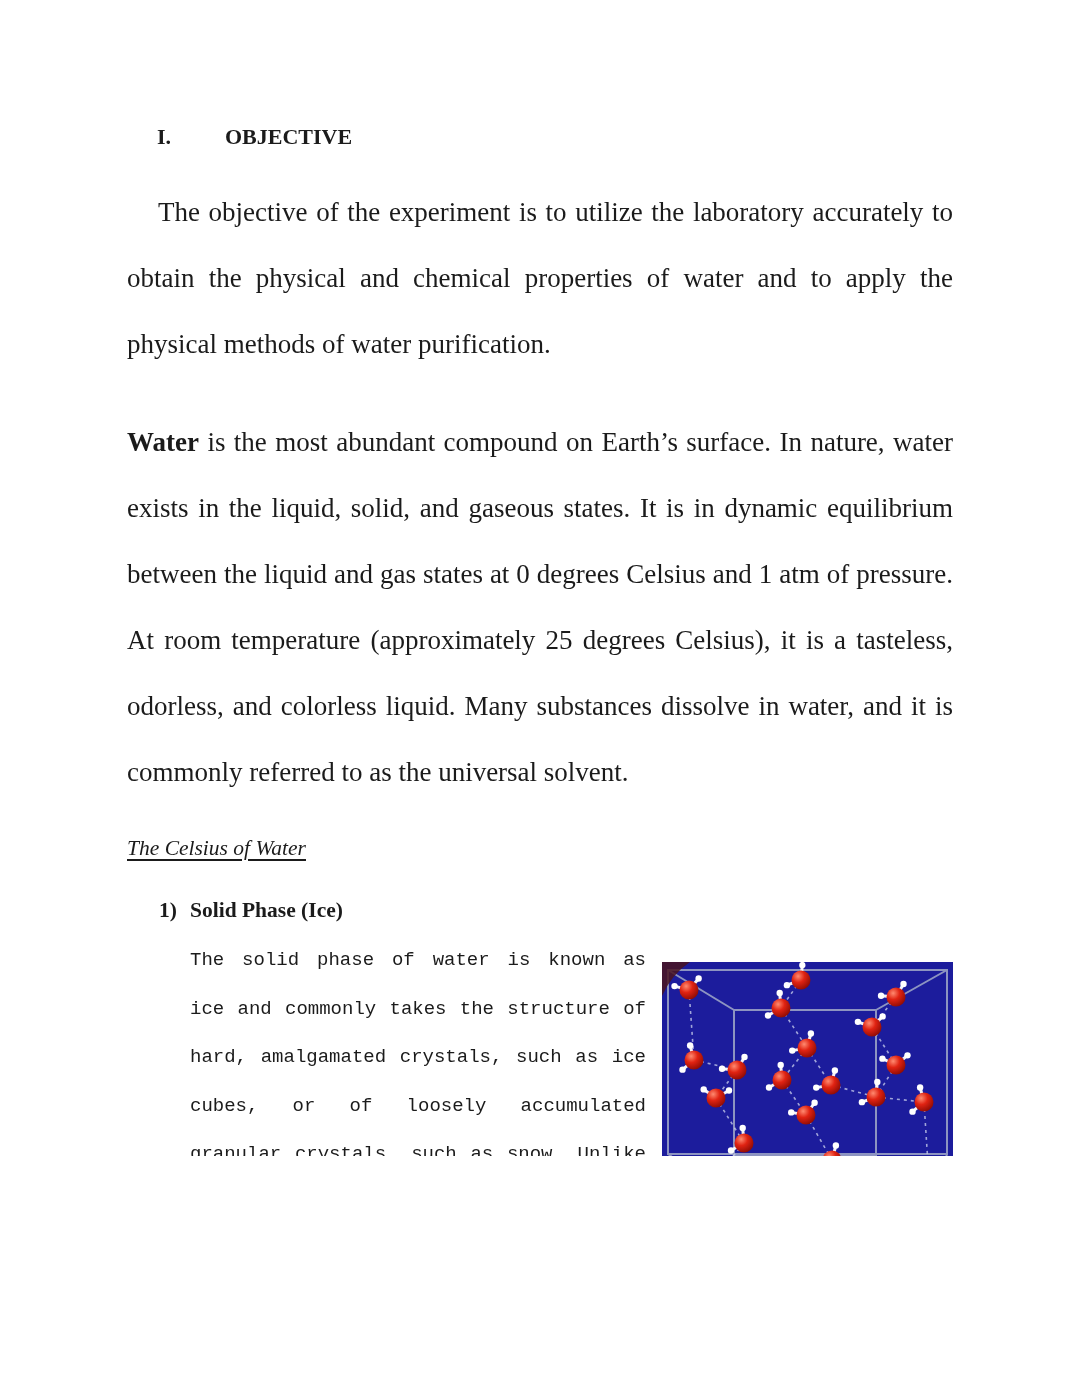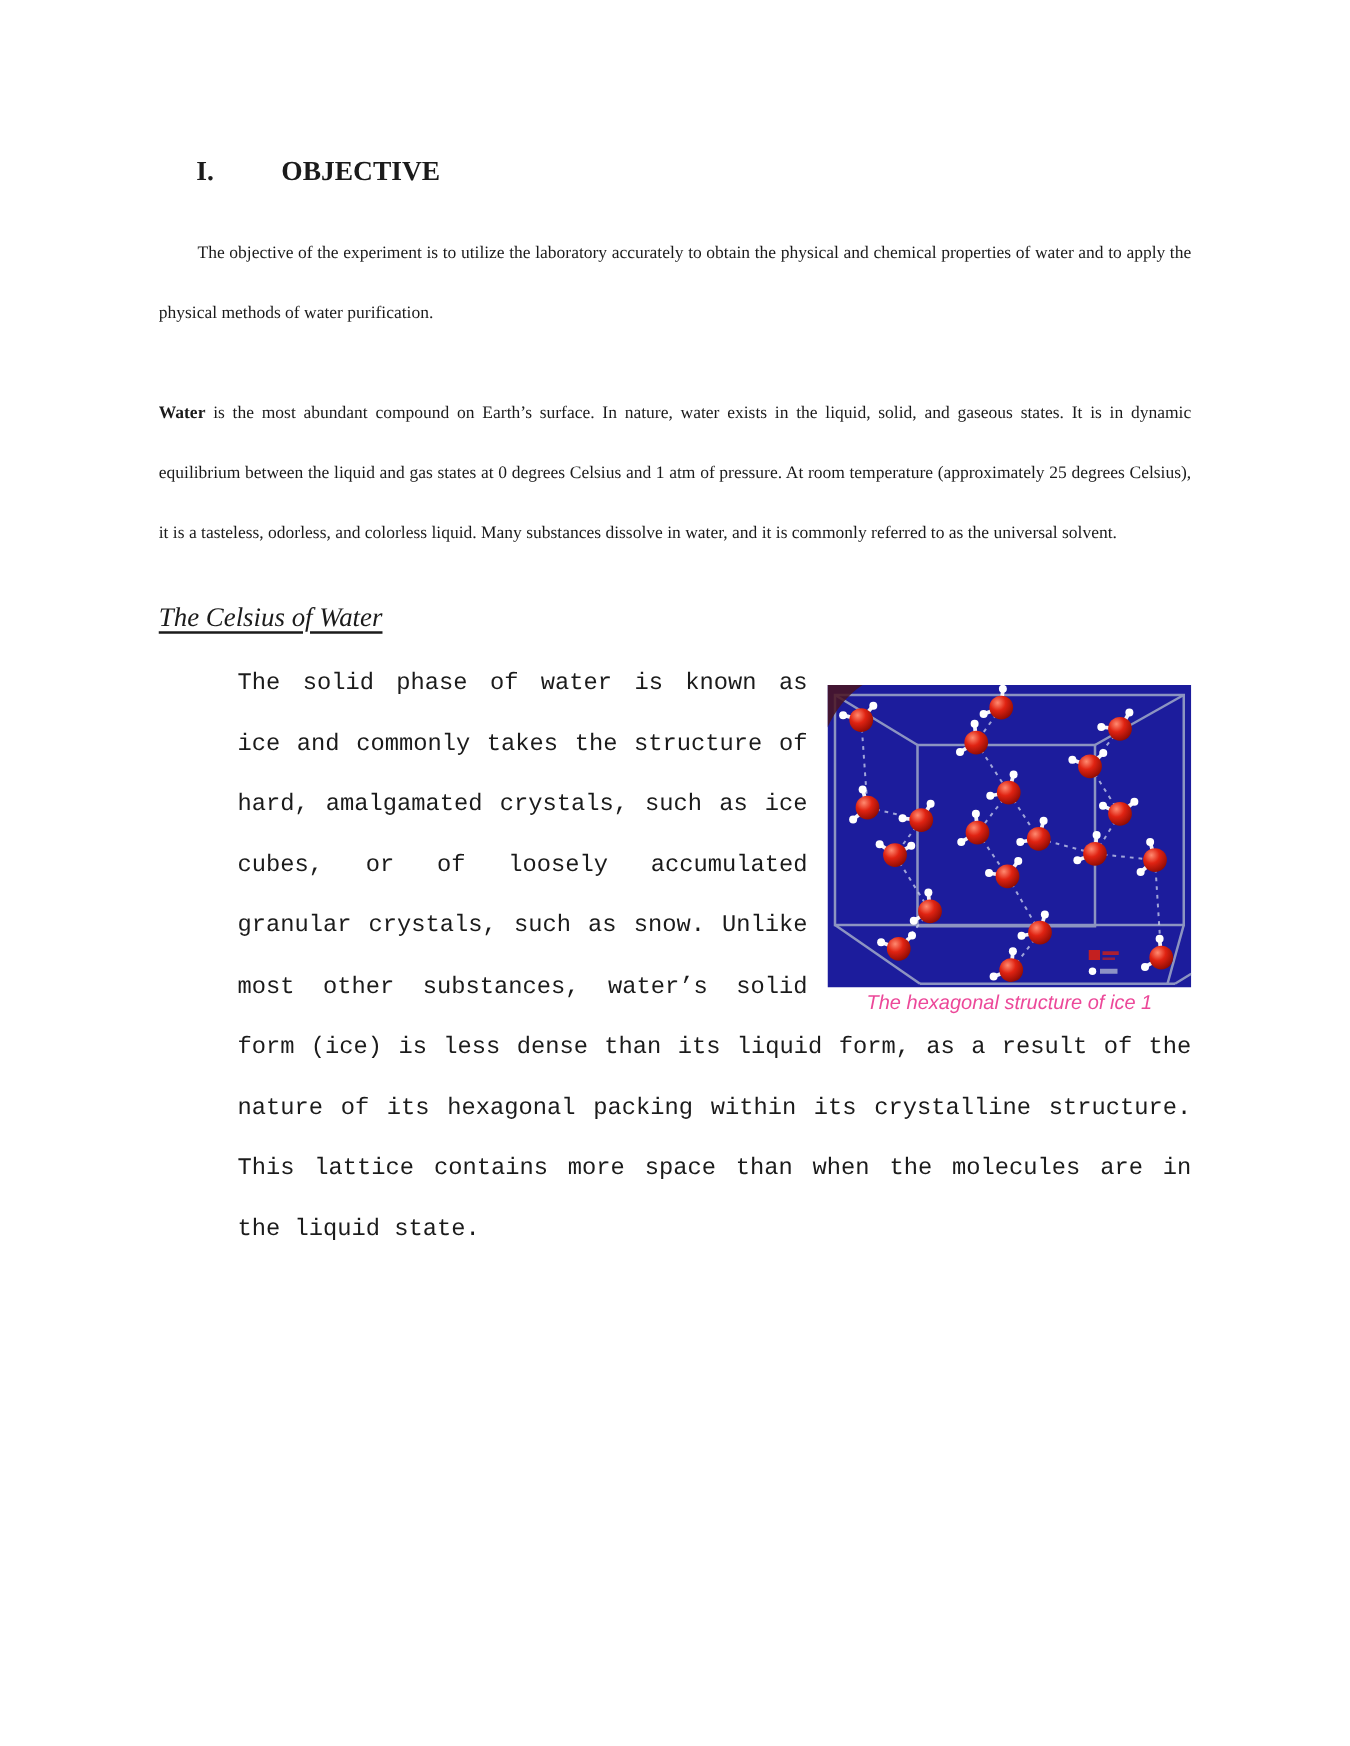--- a/index.html
+++ b/index.html
@@ -7,21 +7,21 @@
   .page {
     position:relative; width:1080px; height:1156px; background:#ffffff;
     font-family:"Liberation Serif","DejaVu Serif",serif; color:#1b1b1b;
     overflow:hidden;
   }
   .content { position:absolute; left:127px; right:127px; top:126px; }
 
   .heading { font-size:22px; font-weight:bold; line-height:22px; margin-left:30px; }
   .heading .num { display:inline-block; width:68px; }
 
-  p.body { font-size:14px; line-height:48px; text-align:justify; }
+  p.body { font-size:27px; line-height:66px; text-align:justify; }
   .para-objective { margin-top:31px; text-indent:31px; }
   .heading-discussion { margin-top:27px; }
   .para-water { margin-top:32px; }
 
   .subheading {
     margin-top:30px; font-size:21.5px; font-weight:normal; font-style:italic;
     text-decoration:underline; text-underline-offset:4px; line-height:26px;
   }
 
   .list-head { margin-top:39px; margin-left:32px; font-size:21.5px; font-weight:bold; line-height:21px; }
@@ -47,20 +47,23 @@
       <span class="num">I.</span><span>OBJECTIVE</span>
     </h2>
 
     <p class="body para-objective">The objective of the experiment is to utilize the laboratory accurately to obtain the physical and chemical properties of water and to apply the physical methods of water purification.</p>
 
 
     <p class="body para-water"><b>Water</b><span> is the most abundant compound on Earth’s surface. In nature, water exists in the liquid, solid, and gaseous states. It is in dynamic equilibrium between the liquid and gas states at 0 degrees Celsius and 1 atm of pressure. At room temperature (approximately 25 degrees Celsius), it is a tasteless, odorless, and colorless liquid. Many substances dissolve in water, and it is commonly referred to as the universal solvent.</span></p>
 
     <h3 class="subheading">The Celsius of Water</h3>
 
+    <div class="list-head">
+      <span class="num">1)</span><b>Solid Phase (Ice)</b>
+    </div>
 
     <div class="li-body">
 
       <figure class="icefig">
         <svg id="ice-svg" viewBox="0 0 291 242" xmlns="http://www.w3.org/2000/svg">
           <defs>
             <radialGradient id="oxyGrad" cx="35%" cy="30%" r="75%">
               <stop offset="0%" stop-color="#ff8a70"></stop>
               <stop offset="45%" stop-color="#e02312"></stop>
               <stop offset="100%" stop-color="#8d0b04"></stop>

